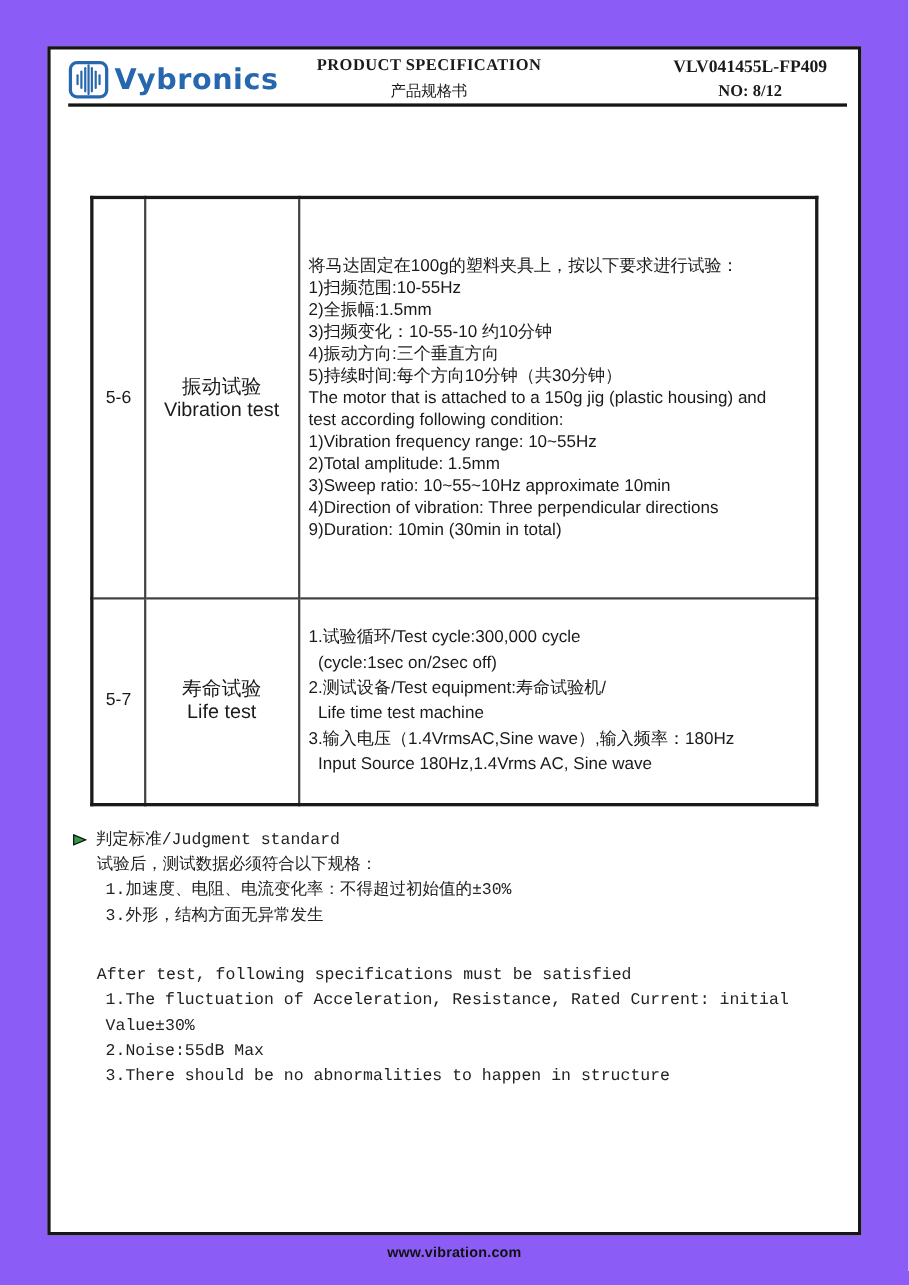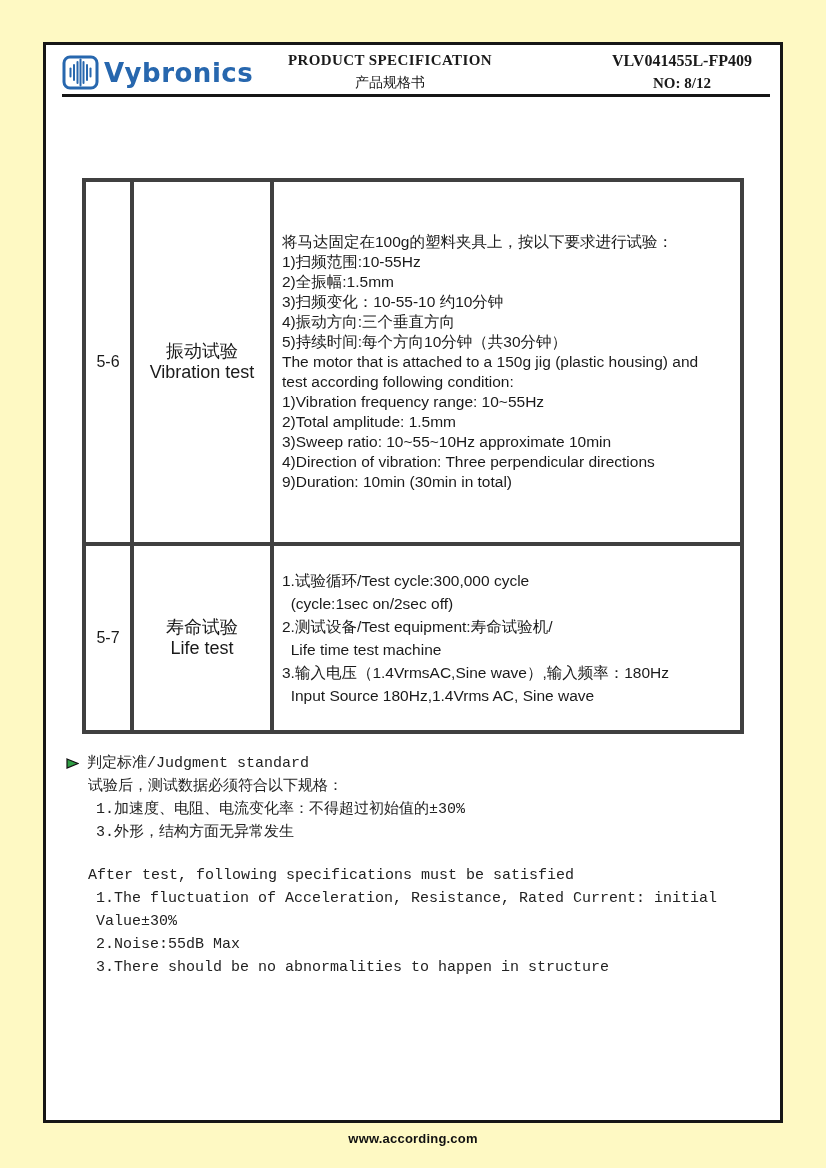--- a/index.html
+++ b/index.html
@@ -1,18 +1,18 @@
 <!DOCTYPE html>
 <html><head>
 <meta charset="utf-8">
 <style>
   * { margin:0; padding:0; box-sizing:border-box; }
   html, body { width:826px; height:1168px; background:#ffffff; color:#1a1a1a;
                font-family:"Liberation Sans", sans-serif; }
-  .page { position:relative; width:826px; height:1168px; background:#fef9c3; overflow:hidden; }
+  .page { position:relative; width:826px; height:1168px; background:#8b5cf6; overflow:hidden; }
 
   .frame { position:absolute; left:43px; top:42px; width:740px; height:1081px;
            border:3px solid #161616; background:#fff; }
 
   
   .brand { position:absolute; left:16px; top:10px; display:flex; align-items:center; gap:5px; }
   .brand-name { font-family:"DejaVu Sans", sans-serif; font-size:26px; font-weight:bold;
                 color:#2767ae; letter-spacing:0.5px; }
   .hdr-center { position:absolute; left:214px; top:7px; width:260px; text-align:center;
                 font-family:"Liberation Serif", serif; }
@@ -20,38 +20,38 @@
   .hdr-title-zh { font-size:14px; margin-top:5px; }
   .hdr-right { position:absolute; left:531px; top:7px; width:210px; text-align:center;
                font-family:"Liberation Serif", serif; font-weight:bold; }
   .doc-no { font-size:16px; }
   .page-no { font-size:15px; margin-top:5px; }
   .hdr-rule { position:absolute; left:16px; top:49px; width:708px; height:3px; background:#161616; }
 
   
   table.spec { position:absolute; left:36px; top:133px; width:662px;
                border-collapse:collapse; table-layout:fixed; border:3px solid #1a1a1a; }
-  table.spec td { border:4px solid #404040; vertical-align:middle; }
+  table.spec td { border:2px solid #404040; vertical-align:middle; }
   td.c-num  { width:48px; text-align:center; font-size:16px; }
   td.c-name { width:140px; text-align:center; font-size:18px; line-height:21px; }
   td.c-desc { padding:8px 6px 8px 8px; font-size:15.5px; }
   tr.r-vib  { height:364px; }
   tr.r-life { height:188px; }
   tr.r-vib  .dline { line-height:20px; }
   tr.r-life .dline { line-height:23px; }
   .dline { white-space:pre-wrap; }
 
   
   .judgment { position:absolute; left:20px; top:707px; width:700px;
               font-family:"Liberation Mono", monospace; font-size:15px; line-height:23px; color:#222; }
   .j-title { display:flex; align-items:center; }
   .bullet-icon { margin-right:8px; flex:0 0 auto; }
   .j-intro { padding-left:22px; }
   .j-item  { padding-left:30px; }
-  .j-en-intro { margin-top:20px; }
+  .j-en-intro { margin-top:31px; }
 
   
   .footer { position:absolute; left:0; top:1131px; width:826px; text-align:center;
             font-size:13px; font-weight:bold; letter-spacing:0.2px; color:#111; }
 </style>
 </head>
 <body>
 
 <div class="page">
   <div class="frame">
@@ -137,14 +137,14 @@
       <div class="j-item">1.加速度、电阻、电流变化率：不得超过初始值的±30%</div>
       <div class="j-item">3.外形，结构方面无异常发生</div>
       <div class="j-intro j-en-intro">After test, following specifications must be satisfied</div>
       <div class="j-item">1.The fluctuation of Acceleration, Resistance, Rated Current: initial Value±30%</div>
       <div class="j-item">2.Noise:55dB Max</div>
       <div class="j-item">3.There should be no abnormalities to happen in structure</div>
     </div>
 
   </div>
 
-  <div class="footer">www.according.com</div>
+  <div class="footer">www.vibration.com</div>
 </div>
 
 </body></html>

